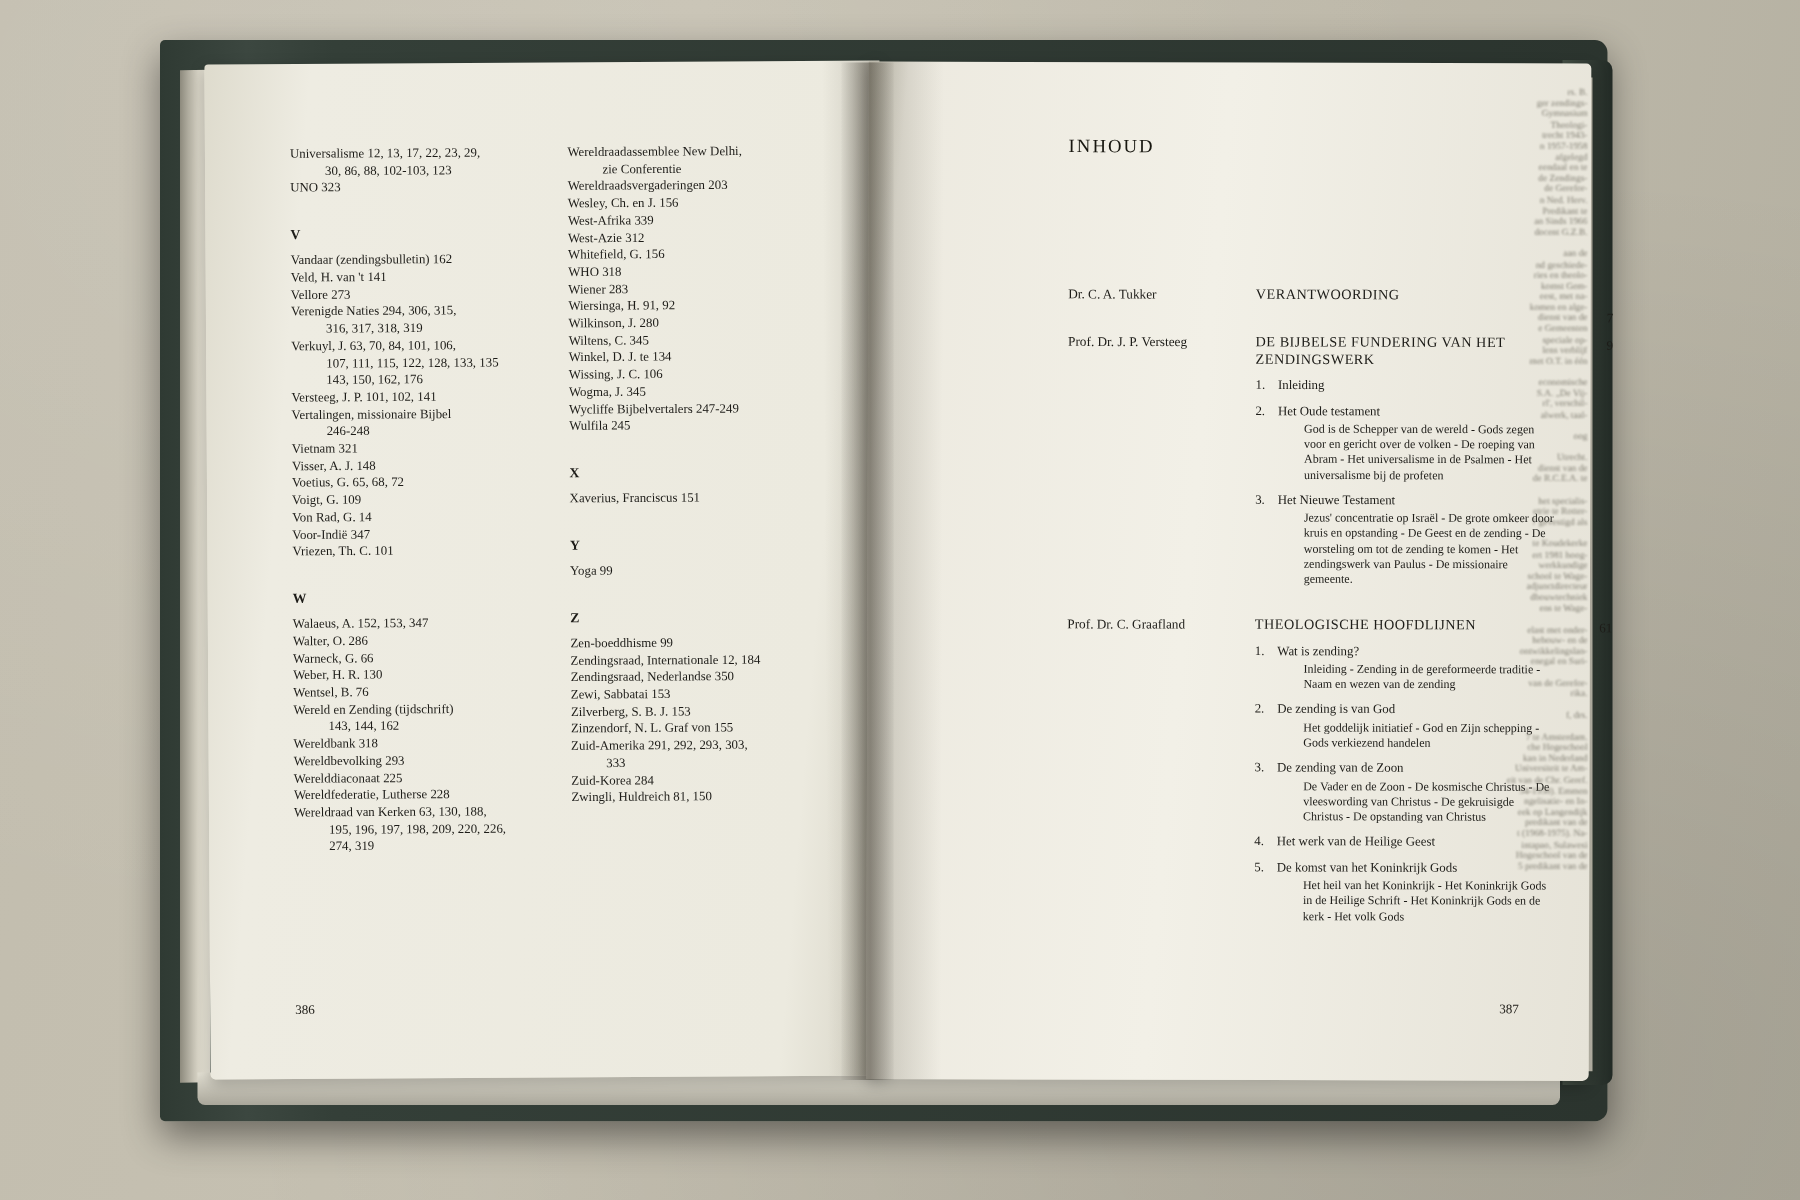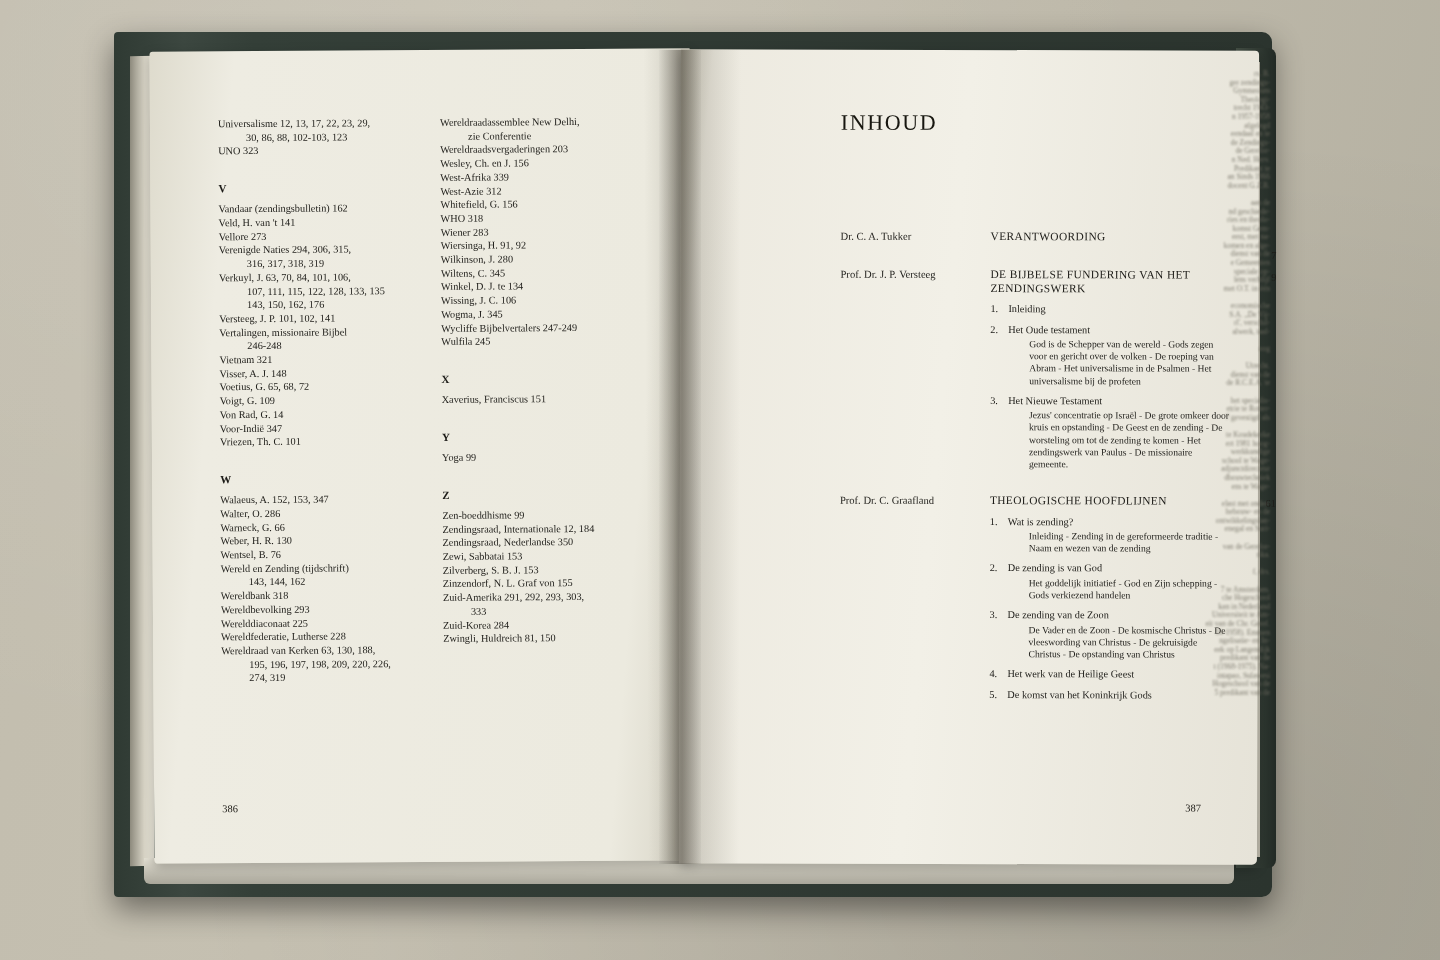--- a/index.html
+++ b/index.html
@@ -26,21 +26,21 @@
     inset: 0;
     background:
       radial-gradient(ellipse at 20% 10%, rgba(255,255,255,0.10), rgba(0,0,0,0) 55%),
       radial-gradient(ellipse at 85% 90%, rgba(0,0,0,0.10), rgba(0,0,0,0) 60%);
     pointer-events: none;
   }
 
   
   .book {
     position: absolute;
-    left: 114px;
+    left: 128px;
     top: 22px;
     width: 1158px;
     height: 890px;
   }
   .book-cover {
     position: absolute;
     left: 0;
     top: 10px;
     width: 1158px;
     height: 865px;
@@ -176,21 +176,21 @@
     color: #23211c;
   }
   .folio-left { left: 68px; top: 752px; }
   .folio-right { right: 56px; top: 752px; margin-left: 44px; }
 
   
   .toc-title {
     position: absolute;
     left: 160px;
     top: 60px;
-    font-size: 22px;
+    font-size: 15px;
     letter-spacing: 1.6px;
     color: #17160f;
   }
   .toc-body {
     position: absolute;
     left: 160px;
     top: 180px;
     width: 390px;
     font-size: 10.3px;
     line-height: 13.4px;
@@ -378,21 +378,21 @@
             <div class="spacer-lg"></div>
             <div class="toc-block">
               <div class="toc-author">Prof. Dr. C. Graafland</div>
               <div class="toc-right">
                 <div class="toc-heading">THEOLOGISCHE HOOFDLIJNEN</div>
                 <div class="toc-page" style="top: 2px;">61</div>
                 <div class="toc-item"><span class="toc-num">1.</span><span>Wat is zending?</span><div class="toc-desc">Inleiding - Zending in de gereformeerde traditie - Naam en wezen van de zending</div></div>
                 <div class="toc-item"><span class="toc-num">2.</span><span>De zending is van God</span><div class="toc-desc">Het goddelijk initiatief - God en Zijn schepping - Gods verkiezend handelen</div></div>
                 <div class="toc-item"><span class="toc-num">3.</span><span>De zending van de Zoon</span><div class="toc-desc">De Vader en de Zoon - De kosmische Christus - De vleeswording van Christus - De gekruisigde Christus - De opstanding van Christus</div></div>
                 <div class="toc-item"><span class="toc-num">4.</span><span>Het werk van de Heilige Geest</span></div>
-                <div class="toc-item"><span class="toc-num">5.</span><span>De komst van het Koninkrijk Gods</span></div>
+                <div class="toc-item"><span class="toc-num">5.</span><span>De komst van het Koninkrijk Gods</span><div class="toc-desc">Het heil van het Koninkrijk - Het Koninkrijk Gods in de Heilige Schrift - Het Koninkrijk Gods en de kerk - Het volk Gods</div></div>
               </div>
             </div>
             <div class="spacer-lg"></div>
           </div>
         <div class="folio folio-right">387</div>
       </div>
     </div>
 
     <div class="gutter"></div>
   </div>

